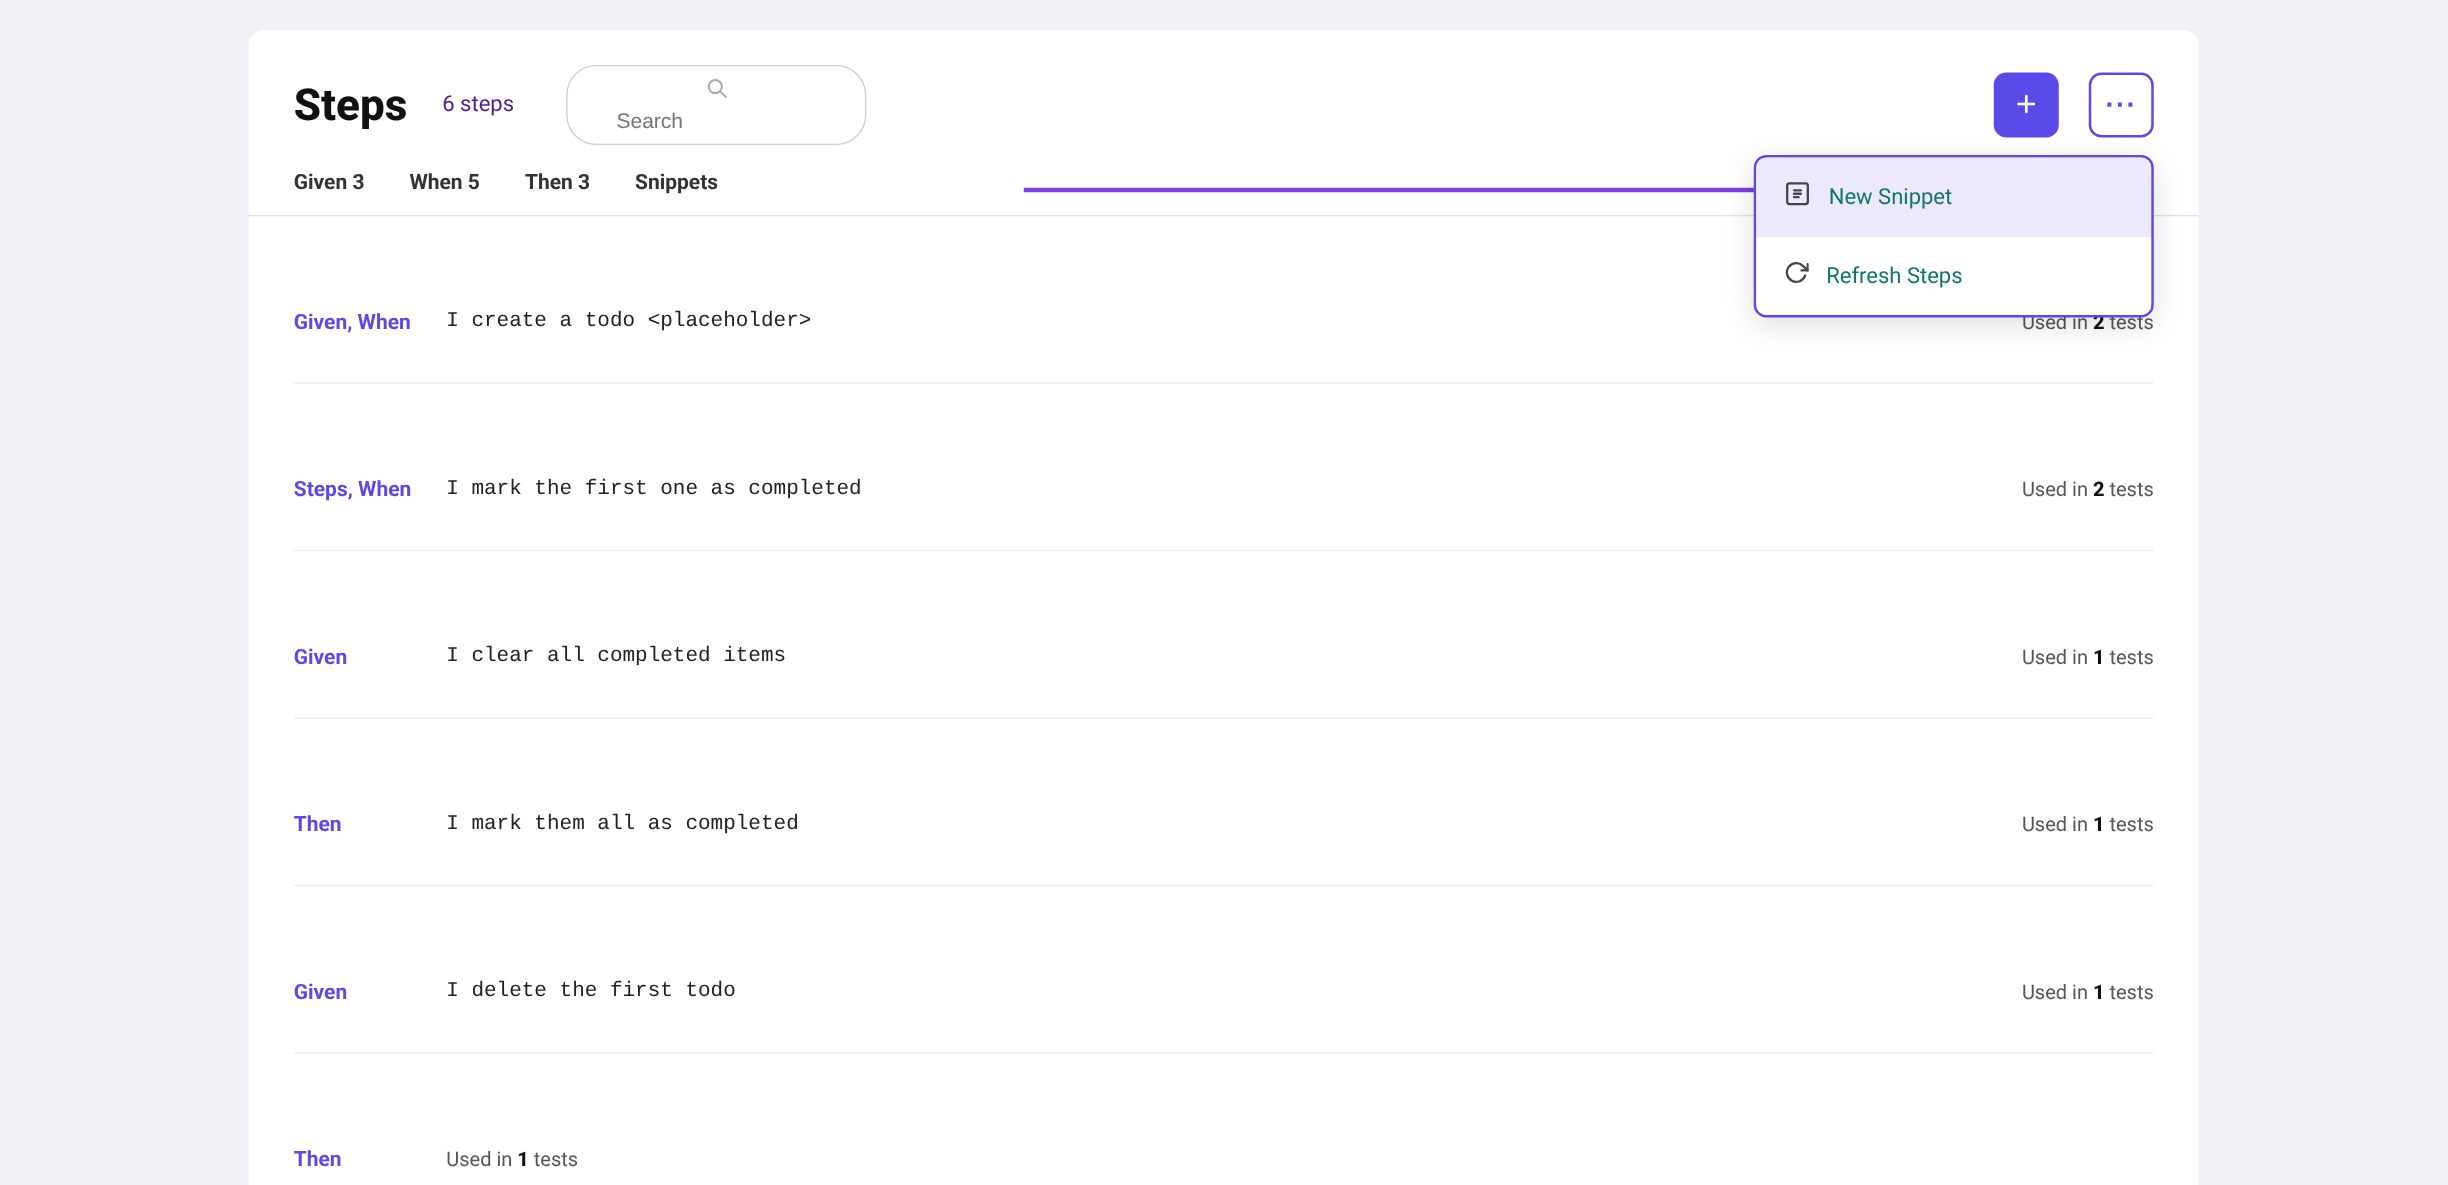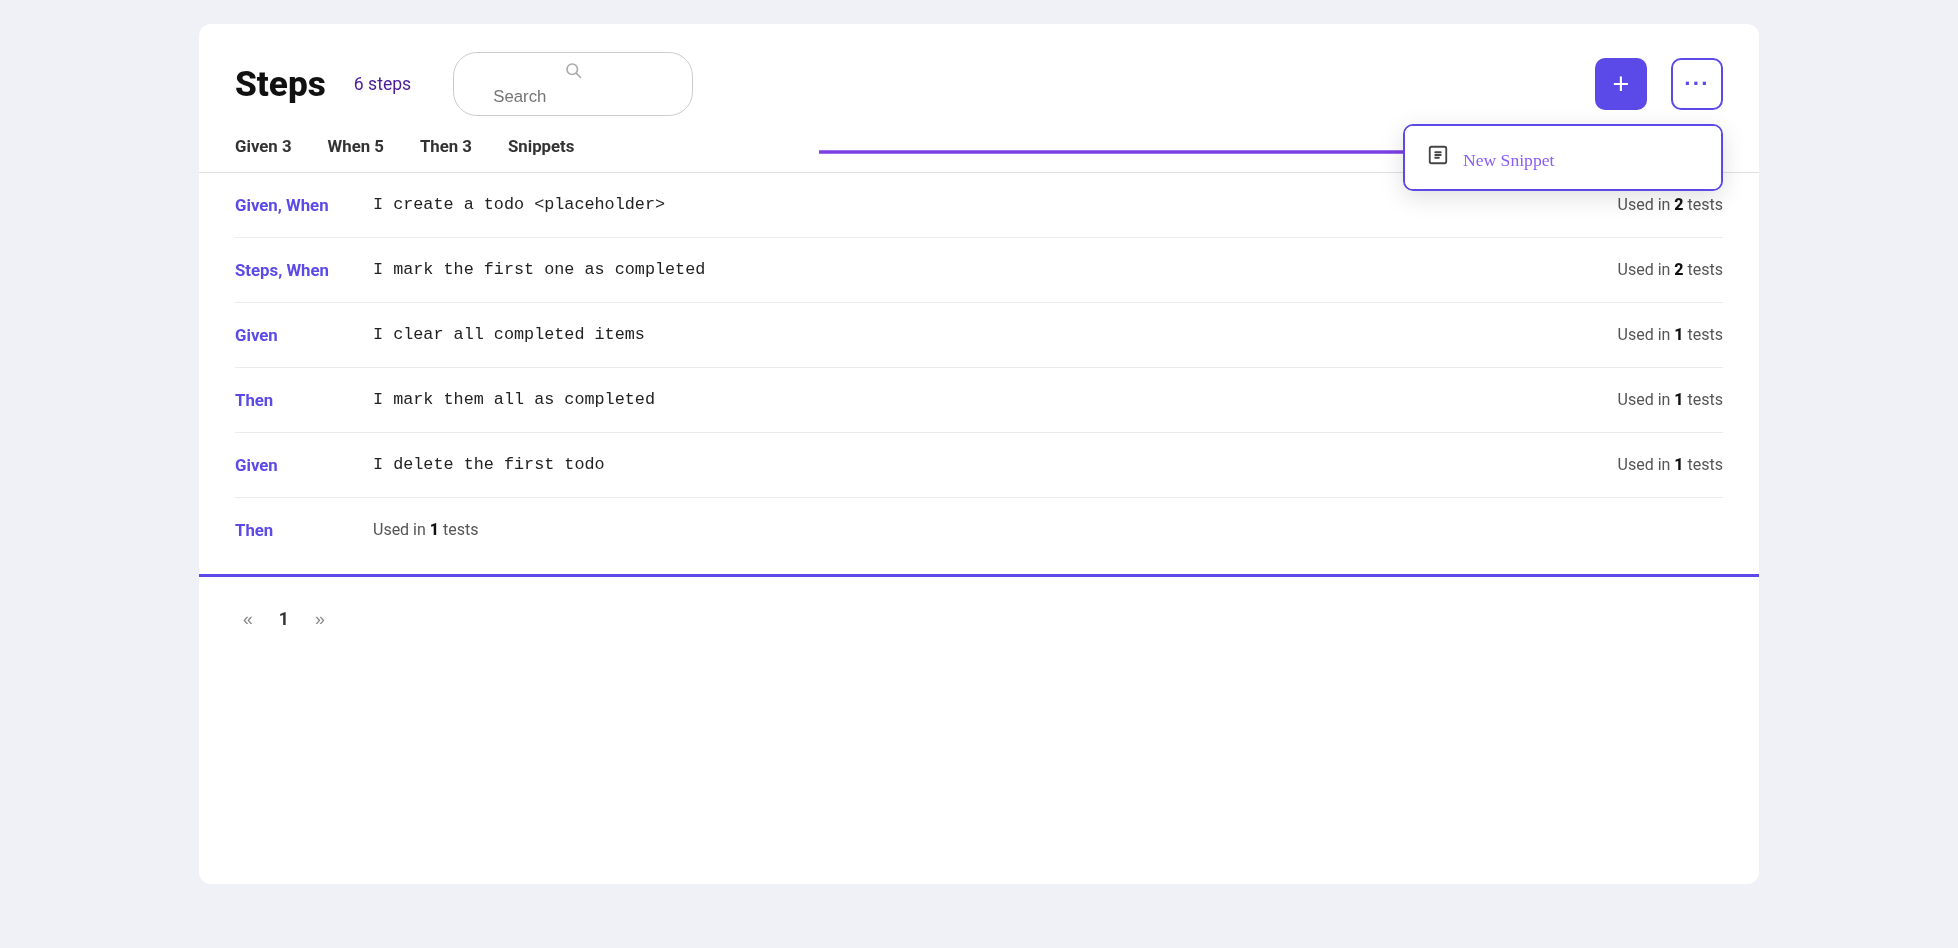--- a/index.html
+++ b/index.html
@@ -121,28 +121,27 @@
       background: #fff;
       border: 2px solid #5b4ae8;
       border-radius: 10px;
       box-shadow: 0 6px 24px rgba(0,0,0,0.13);
       width: 320px;
       z-index: 20;
       overflow: hidden;
     }
     .dropdown-item {
       display: flex;
-      align-items: flex-end;
+      align-items: center;
       gap: 14px;
       padding: 18px 22px;
       cursor: pointer;
       font-size: 1.1rem;
-      color: #8b5cf6;
+      color: #0f766e;
       background: #f3f0fd;
-      font-family: Liberation Serif, serif;
     }
     .dropdown-item:first-child {
       background: #ede9fc;
     }
     .dropdown-item:last-child {
       background: #fff;
     }
     .dropdown-icon {
       font-size: 1.3rem;
       color: #444;
@@ -165,23 +164,24 @@
       margin-bottom: -1.5px;
     }
 
     
     .steps-list {
       padding: 0 36px;
     }
     .step-row {
       display: flex;
       align-items: center;
-      padding: 22px 0;
+      padding: 38px 0;
       border-bottom: 1px solid #ebebeb;
-      gap: 28px;
+      gap: 12px;
+      margin-top: 37px;
     }
     .step-row:last-child { border-bottom: none; }
     .step-tag {
       font-weight: 700;
       font-size: 1.05rem;
       color: #5b4ae8;
       min-width: 110px;
     }
     .step-text {
       font-family: 'Courier New', Courier, monospace;
@@ -260,20 +260,29 @@
       <span class="dropdown-icon">
         <svg width="22" height="22" viewBox="0 0 24 24" fill="none" stroke="#444" stroke-width="2" stroke-linecap="round" stroke-linejoin="round">
           <rect x="3" y="3" width="18" height="18" rx="2" ry="2"></rect>
           <line x1="9" y1="9" x2="15" y2="9"></line>
           <line x1="9" y1="12" x2="15" y2="12"></line>
           <line x1="9" y1="15" x2="13" y2="15"></line>
         </svg>
       </span>
       <span>New Snippet</span>
     </div>
+    <div class="dropdown-item">
+      <span class="dropdown-icon">
+        <svg width="20" height="20" viewBox="0 0 24 24" fill="none" stroke="#444" stroke-width="2.2" stroke-linecap="round" stroke-linejoin="round">
+          <polyline points="23 4 23 10 17 10"></polyline>
+          <path d="M20.49 15a9 9 0 1 1-2.12-9.36L23 10"></path>
+        </svg>
+      </span>
+      <span>Refresh Steps</span>
+    </div>
   </div>
 
   <div class="tabs-bar">
     <div class="tab">Given 3</div>
     <div class="tab">When 5</div>
     <div class="tab">Then 3</div>
     <div class="tab">Snippets</div>
   </div>
 
   <div class="steps-list">

